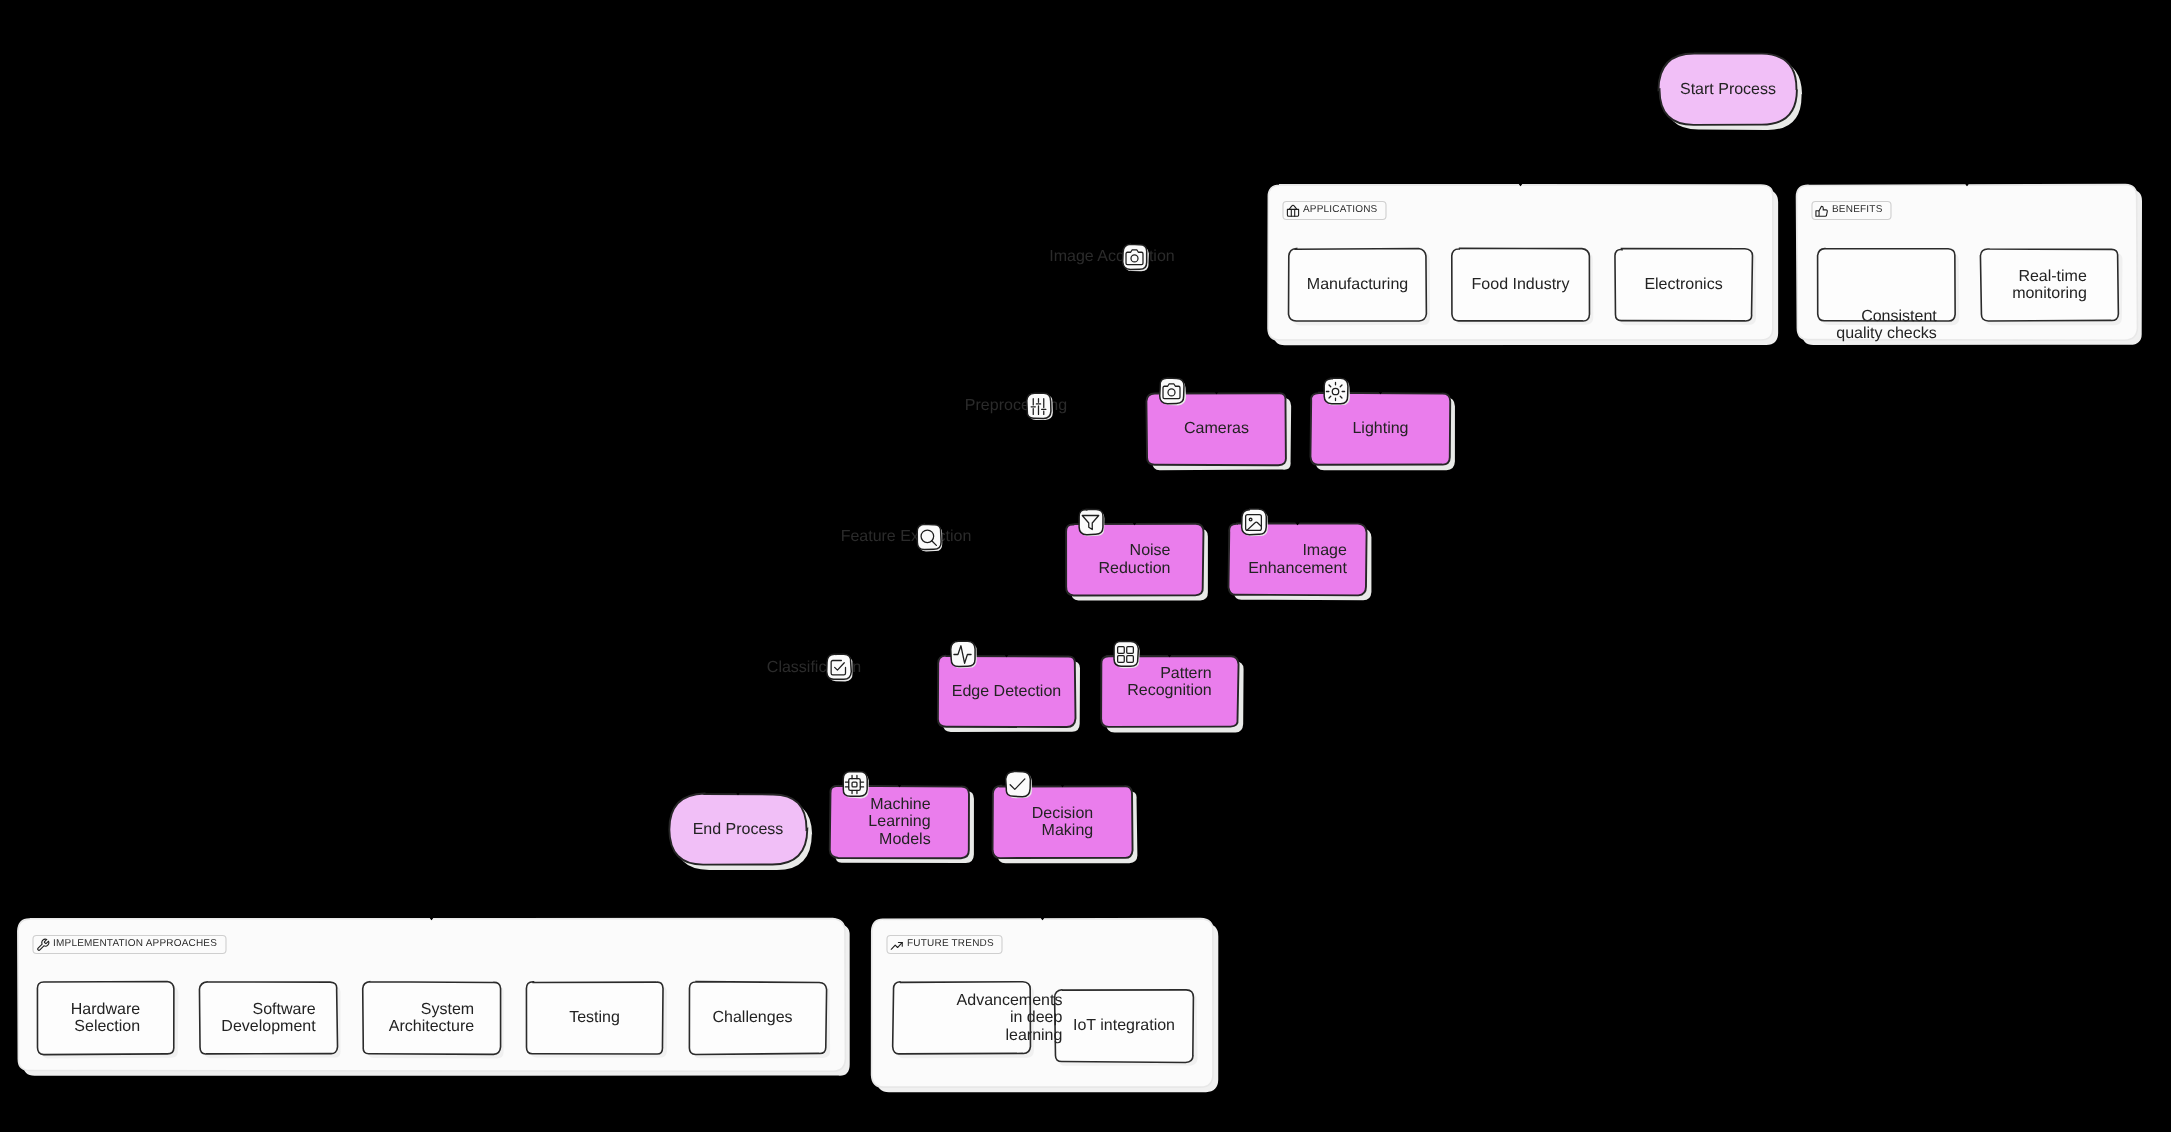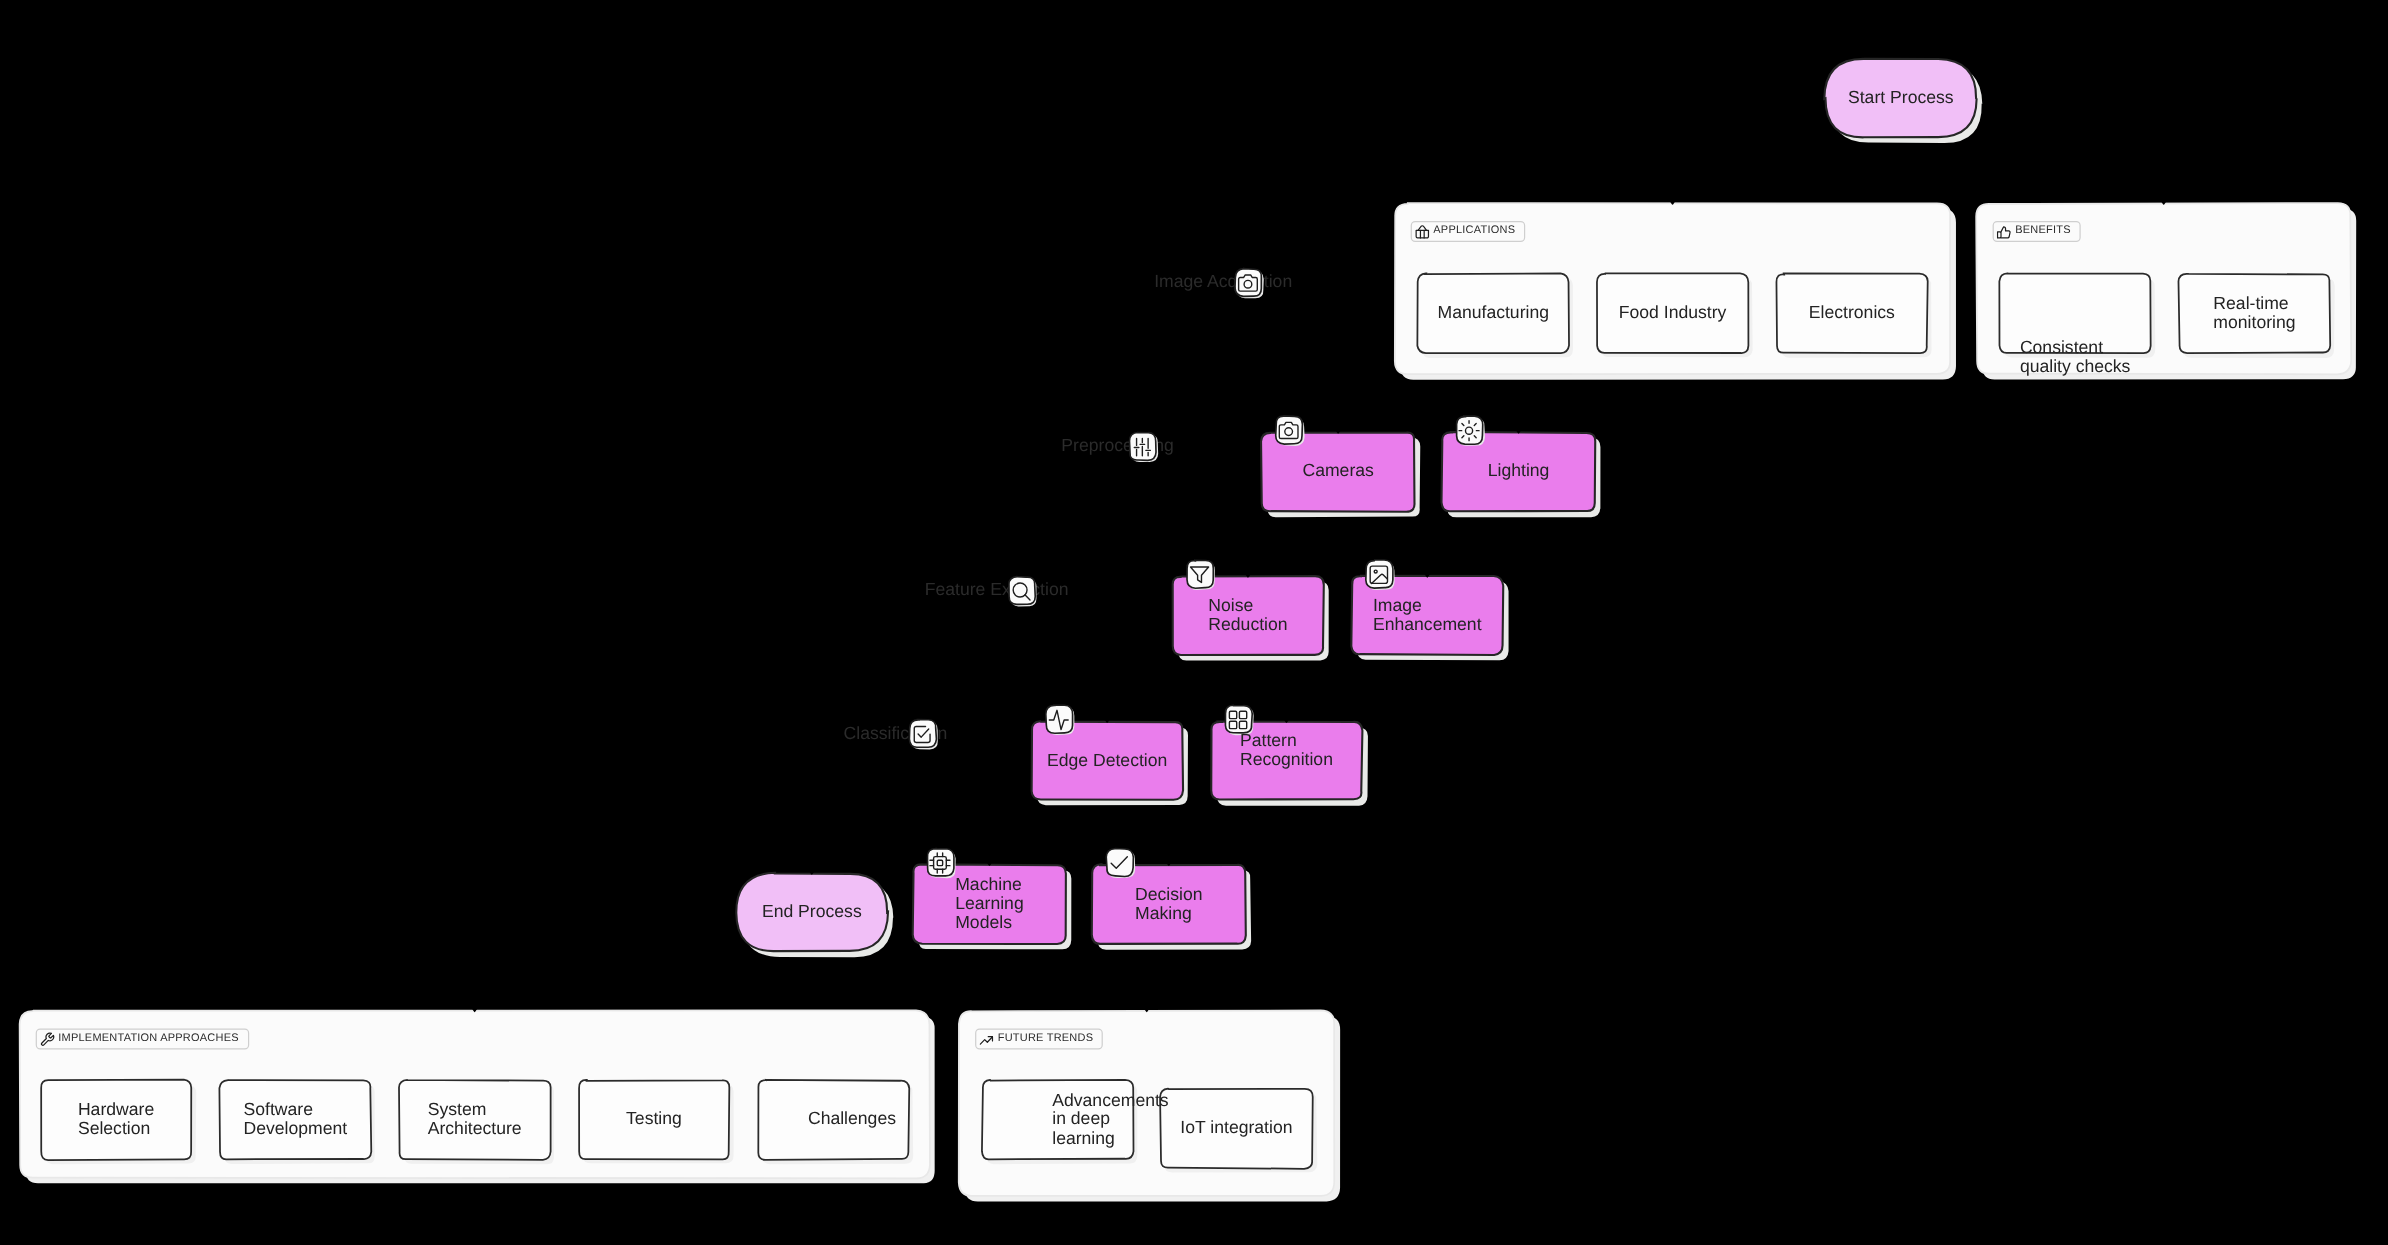--- a/index.html
+++ b/index.html
@@ -3,21 +3,21 @@
 <meta charset="utf-8">
 <title>Machine Vision Quality Inspection Flowchart</title>
 <style>
   html,body{margin:0;padding:0;background:#000;width:2171px;height:1132px;overflow:hidden;}
   #stage{position:relative;width:2171px;height:1132px;background:#000;
     font-family:"Liberation Sans","DejaVu Sans",sans-serif;-webkit-font-smoothing:antialiased;text-rendering:geometricPrecision;}
   svg.layer{position:absolute;left:0;top:0;width:2171px;height:1132px;overflow:visible;z-index:5;}
   #underlay{position:absolute;left:0;top:0;width:2171px;height:1132px;z-index:1;}
   #nodeLabels,#groupLabels{position:absolute;left:0;top:0;width:2171px;height:1132px;z-index:20;}
   .txt{position:absolute;display:flex;align-items:center;justify-content:center;
-    text-align:left;white-space:pre-line;color:#232323;pointer-events:none;z-index:20;transform:translateZ(0);}
+    text-align:right;white-space:pre-line;color:#232323;pointer-events:none;z-index:20;transform:translateZ(0);}
   .txt.dim{color:#2b2b2b;}
   .txt.badge{justify-content:flex-start;color:#2b2b2b;letter-spacing:.2px;}
 </style>
 </head>
 <body>
 
 <div id="stage">
 
   <div id="underlay">
     <div class="txt dim" style="left: 942px; top: 242px; width: 340px; height: 30px; font-size: 16px; line-height: 1.07; color: rgb(43, 43, 43);">Image Acquisition</div>
@@ -254,21 +254,21 @@
 monitoring</div>
 
     <div class="txt badge" style="left: 53px; top: 935.5px; width: 173px; height: 18px; font-size: 10px; line-height: 1.07; color: rgb(43, 43, 43); justify-content: flex-start; letter-spacing: 0.2px;">IMPLEMENTATION APPROACHES</div>
     <div class="txt" style="left: 37px; top: 982px; width: 137px; height: 72px; font-size: 16px; line-height: 1.07;">Hardware
 Selection</div>
     <div class="txt" style="left: 200px; top: 982px; width: 137px; height: 72px; font-size: 16px; line-height: 1.07;">Software
 Development</div>
     <div class="txt" style="left: 363px; top: 982px; width: 137px; height: 72px; font-size: 16px; line-height: 1.07;">System
 Architecture</div>
     <div class="txt" style="left: 526px; top: 982px; width: 137px; height: 72px; font-size: 16px; line-height: 1.07;">Testing</div>
-    <div class="txt" style="left: 689px; top: 982px; width: 127px; height: 72px; font-size: 16px; line-height: 1.07; padding-left: 22px;">Challenges</div>
+    <div class="txt" style="left: 689px; top: 982px; width: 127px; height: 72px; font-size: 16px; line-height: 1.07;">Challenges</div>
 
     <div class="txt badge" style="left: 907px; top: 935.5px; width: 95px; height: 18px; font-size: 10px; line-height: 1.07; color: rgb(43, 43, 43); justify-content: flex-start; letter-spacing: 0.2px;">FUTURE TRENDS</div>
     <div class="txt" style="left: 893px; top: 982px; width: 137px; height: 72px; font-size: 16px; line-height: 1.07; padding-left: 48px;">Advancements
 in deep
 learning</div>
     <div class="txt" style="left: 1055px; top: 990px; width: 138px; height: 72px; font-size: 16px; line-height: 1.07;">IoT integration</div>
   </div>
 </div>
 
 </body></html>

